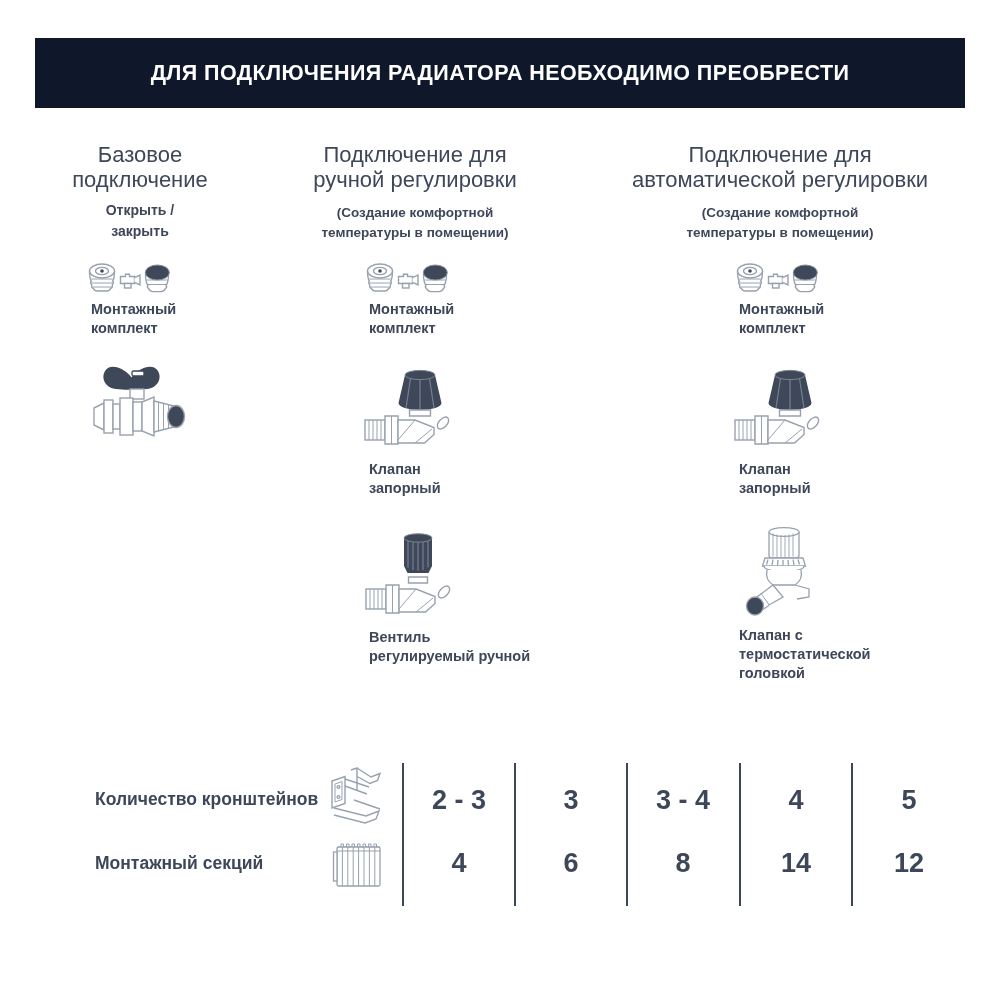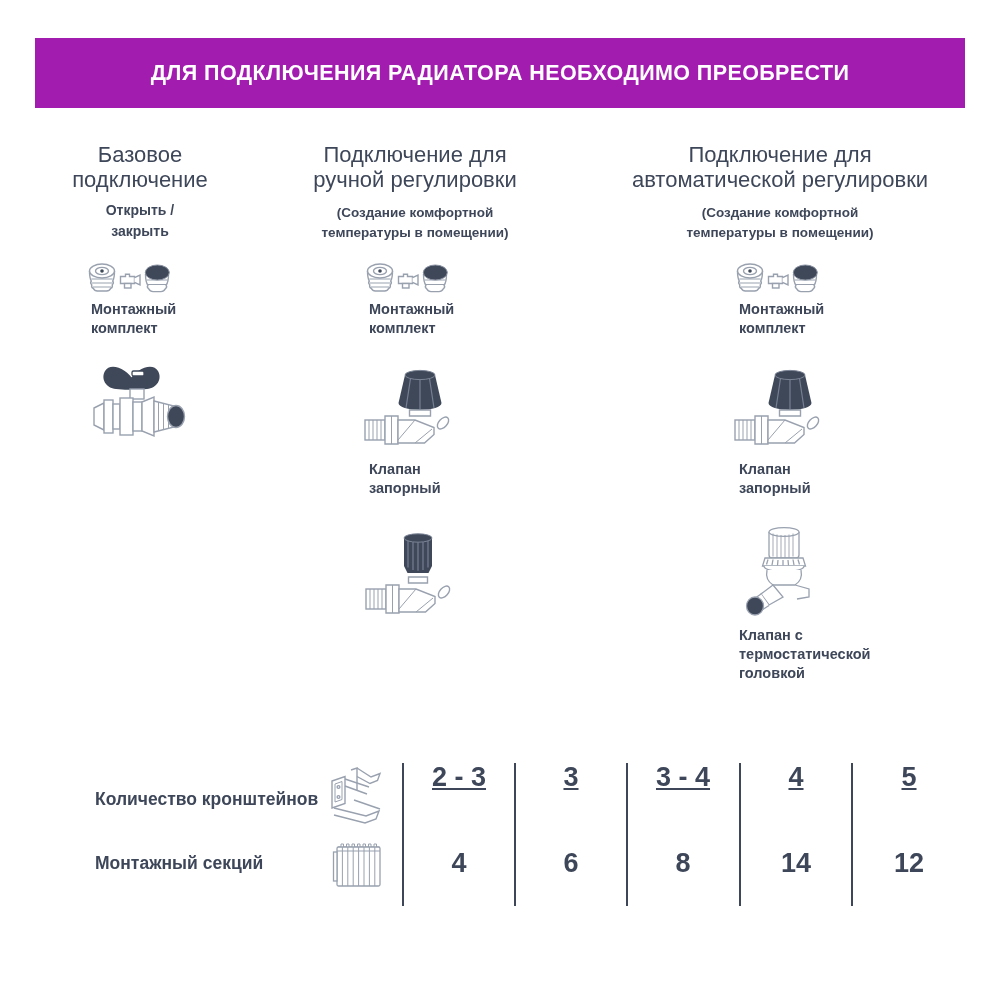--- a/index.html
+++ b/index.html
@@ -1,18 +1,18 @@
 <!DOCTYPE html>
 <html><head>
 <meta charset="utf-8">
 <style>
   html,body{margin:0;padding:0;background:#ffffff;}
   #page{position:relative;width:1000px;height:1000px;background:#ffffff;overflow:hidden;
         font-family:"Liberation Sans","DejaVu Sans",sans-serif;color:#3e4759;}
-  .banner{position:absolute;left:35px;top:38px;width:930px;height:70px;background:#a21caf;
+  .banner{position:absolute;left:35px;top:38px;width:930px;height:70px;background:#0f172a;
           color:#ffffff;display:flex;align-items:center;justify-content:center;
           font-weight:bold;font-size:21.5px;letter-spacing:0.4px;text-align:left;}
   .pre{white-space:pre-line;}
   .col-title{position:absolute;font-weight:normal;font-size:22px;line-height:1.15;text-align:center;}
   .col-sub{position:absolute;font-weight:bold;font-size:13.5px;line-height:1.5;text-align:center;}
   #h0{left:30px;top:142px;width:220px;}
   #h1{left:280px;top:142px;width:270px;}
   #h2{left:590px;top:142px;width:380px;}
   #s0{left:30px;top:200px;width:220px;font-size:14px;}
   #s1{left:280px;top:203px;width:270px;}
@@ -30,21 +30,21 @@
   .section-title{position:absolute;left:0;top:710px;width:1000px;text-align:center;
                  font-weight:bold;font-size:23.5px;}
   .row-label{position:absolute;font-weight:bold;font-size:17.5px;}
   #rl0{left:95px;top:789px;}
   #rl1{left:95px;top:853px;}
   #i-br{left:324px;top:762px;}
   #i-rad{left:329px;top:835px;}
   .vline{position:absolute;top:763px;height:143px;width:2px;background:#3e4759;}
   #v0{left:402px;} #v1{left:514px;} #v2{left:626px;} #v3{left:739px;} #v4{left:851px;}
   .cell{position:absolute;width:112px;text-align:center;font-weight:bold;font-size:27px;}
-  .r0{top:762px;text-decoration:underline;} .r1{top:848px;}
+  .r0{top:785px;} .r1{top:848px;}
   .c0{left:403px;} .c1{left:515px;} .c2{left:627px;} .c3{left:740px;} .c4{left:853px;}
   svg{display:block;}
 </style>
 </head>
 <body>
 
 <div id="page">
 
   <div class="banner">
     <span>ДЛЯ ПОДКЛЮЧЕНИЯ РАДИАТОРА НЕОБХОДИМО ПРЕОБРЕСТИ</span>
@@ -196,20 +196,22 @@
         <rect x="2" y="61" width="20" height="20"></rect>
         <path d="M6 61 v20 M10 61 v20 M14 61 v20 M18 61 v20" stroke-width="1"></path>
         <path d="M22 57 h13 v28 h-13 z"></path>
         <path d="M28.5 57 v28" stroke-width="1"></path>
         <path d="M35 61 h17 l19 7.5 v7 l-9.5 8.5 h-26.5 z"></path>
         <path d="M35 81 l17 -20 M52 84 l17 -14" stroke-width="1"></path>
         <ellipse cx="80" cy="64" rx="4.2" ry="7" transform="rotate(42 80 64)"></ellipse>
       </g>
     </svg>
   </div>
+  <div class="item-label pre" id="l-mv">Вентиль
+регулируемый ручной</div>
 
   <div class="icon-abs" id="i-tv">
     <svg width="82" height="100" viewBox="0 0 82 100">
       <g fill="#ffffff" stroke="#99a1af" stroke-width="1.3">
         <path d="M32 9 v23 q0 3 3 3 h24 q3 0 3 -3 v-23"></path>
         <ellipse cx="47" cy="9" rx="15" ry="4.4"></ellipse>
         <path d="M36 10.5 v23 M40 11.5 v23.5 M44 12 v24 M48 12 v24 M52 11.5 v23.5 M56 10.5 v23" stroke-width="0.9"></path>
         <path d="M28 35 h38 l2.5 8 h-43 z"></path>
         <path d="M31 36.5 l-1.5 5 M36 36.5 l-1 5.5 M41 37 l-.5 5.5 M46 37 v5.5 M51 37 l.5 5.5 M56 36.5 l1 5.5 M61 36.5 l1.5 5"></path>
         <path d="M27 43 a20 6 0 0 0 40 0"></path>

